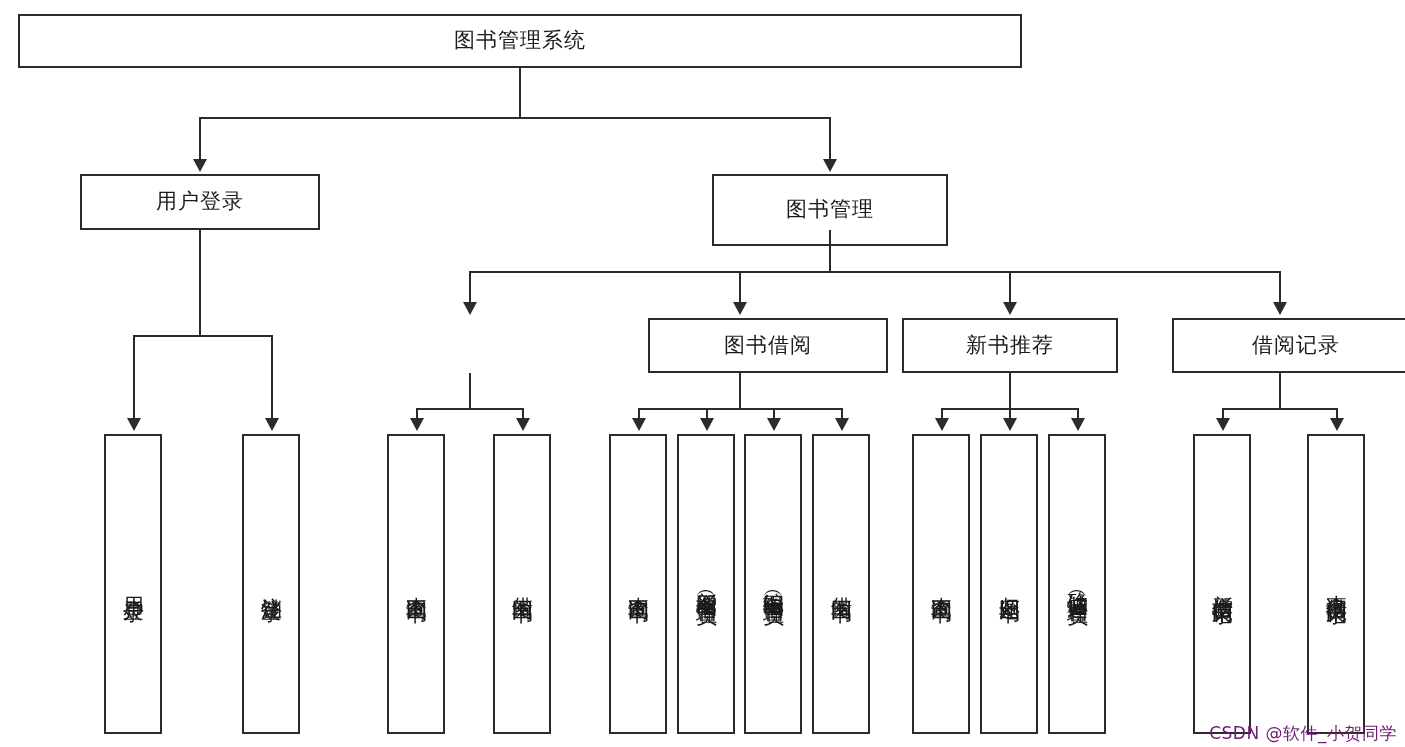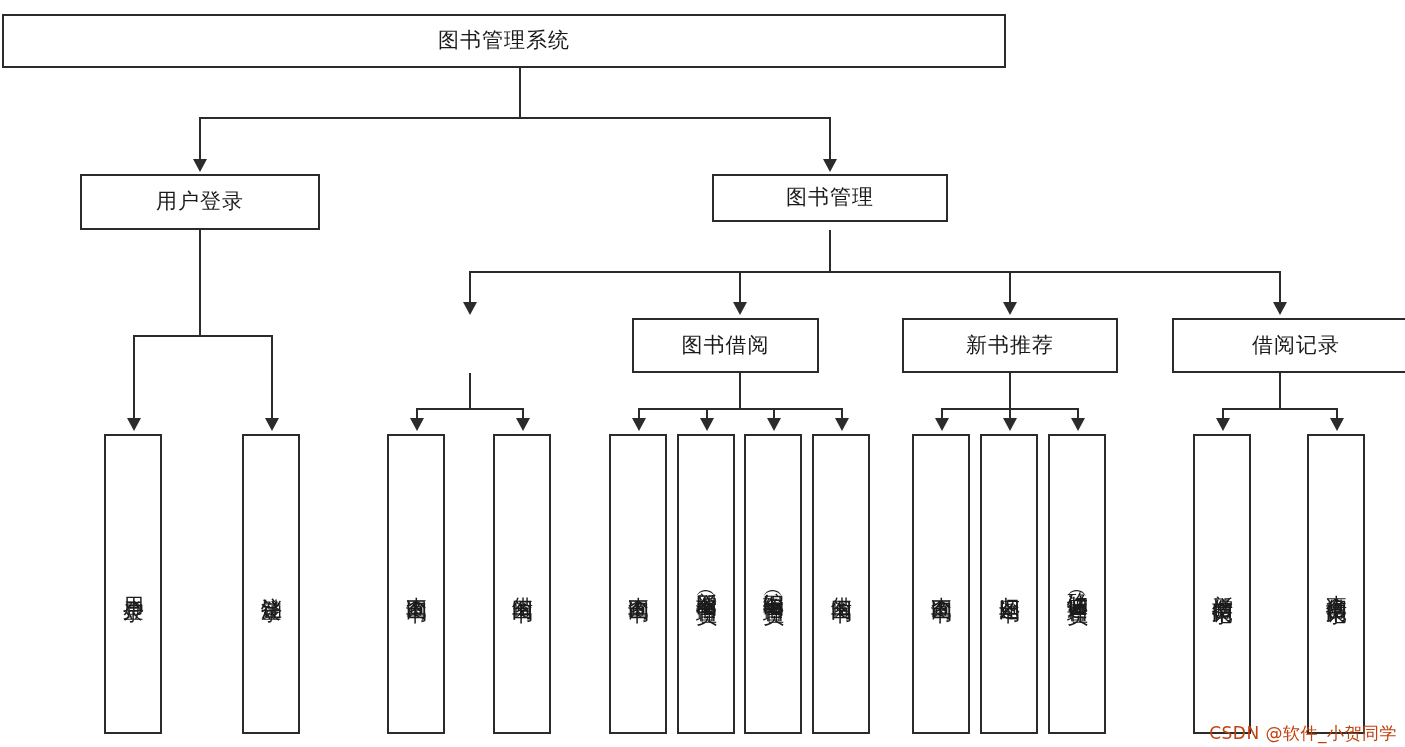--- a/index.html
+++ b/index.html
@@ -63,63 +63,63 @@
     border-left:7px solid transparent;
     border-right:7px solid transparent;
     border-top:13px solid #2b2b2b;
   }
   
   #watermark{
     position:absolute;
     right:8px;
     bottom:2px;
     font-size:17px;
-    color:#c2410c;
+    color:#701a75;
     letter-spacing:0.5px;
     white-space:nowrap;
     pointer-events:none;
   }
 </style>
 </head>
 <body>
 
 <div id="canvas">
 
-  <div class="node horiz root" style="left:2px;top:14px;width:1004px;height:54px;">图书管理系统</div>
+  <div class="node horiz root" style="left:18px;top:14px;width:1004px;height:54px;">图书管理系统</div>
 
   <div class="lineV" style="left:519px;top:68px;height:49px;"></div>
 
   <div class="lineH" style="left:199px;top:117px;width:632px;"></div>
   <div class="lineV" style="left:199px;top:117px;height:44px;"></div>
   <div class="arrow" style="left:193px;top:159px;"></div>
   <div class="lineV" style="left:829px;top:117px;height:44px;"></div>
   <div class="arrow" style="left:823px;top:159px;"></div>
 
   <div class="node horiz" style="left:80px;top:174px;width:240px;height:56px;">用户登录</div>
-  <div class="node horiz" style="left:712px;top:174px;width:236px;height:48px;">图书管理</div>
+  <div class="node horiz" style="left:712px;top:174px;width:236px;height:72px;">图书管理</div>
 
   <div class="lineV" style="left:199px;top:230px;height:105px;"></div>
   <div class="lineH" style="left:133px;top:335px;width:138px;"></div>
   <div class="lineV" style="left:133px;top:335px;height:85px;"></div>
   <div class="arrow" style="left:127px;top:418px;"></div>
   <div class="lineV" style="left:271px;top:335px;height:85px;"></div>
   <div class="arrow" style="left:265px;top:418px;"></div>
 
   <div class="lineV" style="left:829px;top:230px;height:41px;"></div>
   <div class="lineH" style="left:469px;top:271px;width:810px;"></div>
   <div class="lineV" style="left:469px;top:271px;height:33px;"></div>
   <div class="arrow" style="left:463px;top:302px;"></div>
   <div class="lineV" style="left:739px;top:271px;height:33px;"></div>
   <div class="arrow" style="left:733px;top:302px;"></div>
   <div class="lineV" style="left:1009px;top:271px;height:33px;"></div>
   <div class="arrow" style="left:1003px;top:302px;"></div>
   <div class="lineV" style="left:1279px;top:271px;height:33px;"></div>
   <div class="arrow" style="left:1273px;top:302px;"></div>
 
-  <div class="node horiz" style="left:632px;top:318px;width:187px;height:55px;">图书借阅</div>
+  <div class="node horiz" style="left:648px;top:318px;width:240px;height:55px;">图书借阅</div>
   <div class="node horiz" style="left:902px;top:318px;width:216px;height:55px;">新书推荐</div>
   <div class="node horiz" style="left:1172px;top:318px;width:248px;height:55px;">借阅记录</div>
 
   <div class="lineV" style="left:469px;top:373px;height:35px;"></div>
   <div class="lineH" style="left:416px;top:408px;width:107px;"></div>
   <div class="lineV" style="left:416px;top:408px;height:12px;"></div>
   <div class="arrow" style="left:410px;top:418px;"></div>
   <div class="lineV" style="left:522px;top:408px;height:12px;"></div>
   <div class="arrow" style="left:516px;top:418px;"></div>
 

